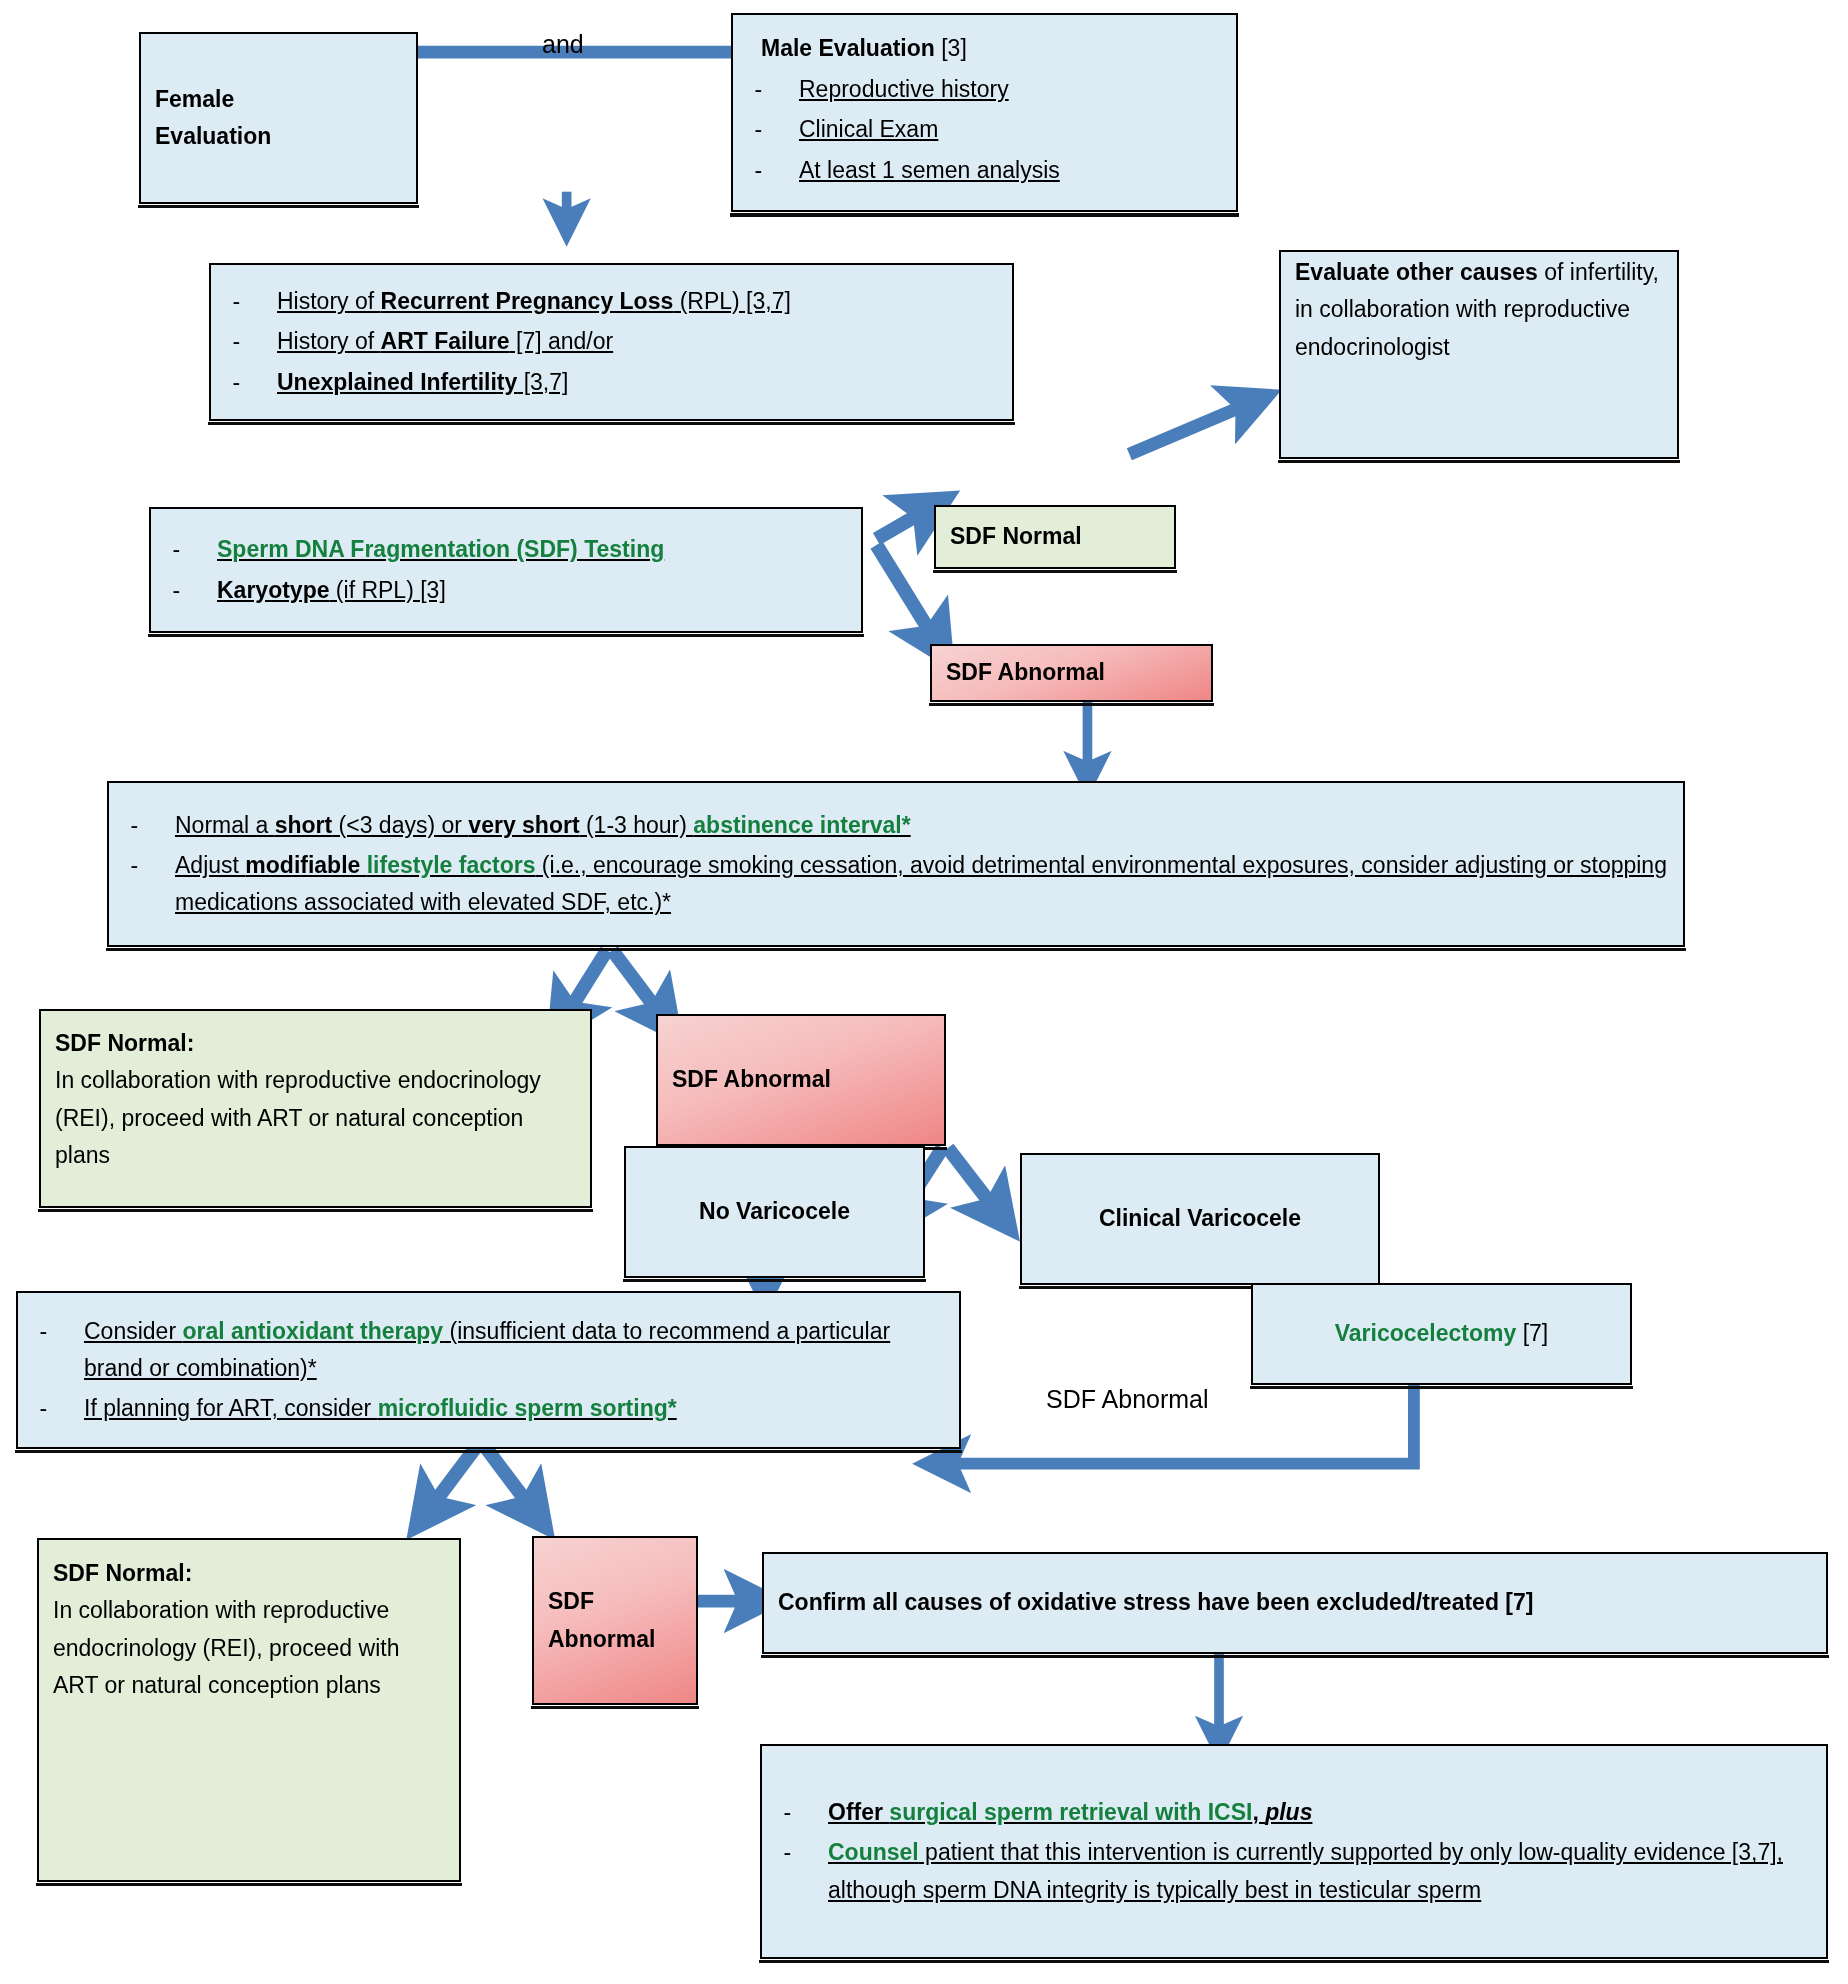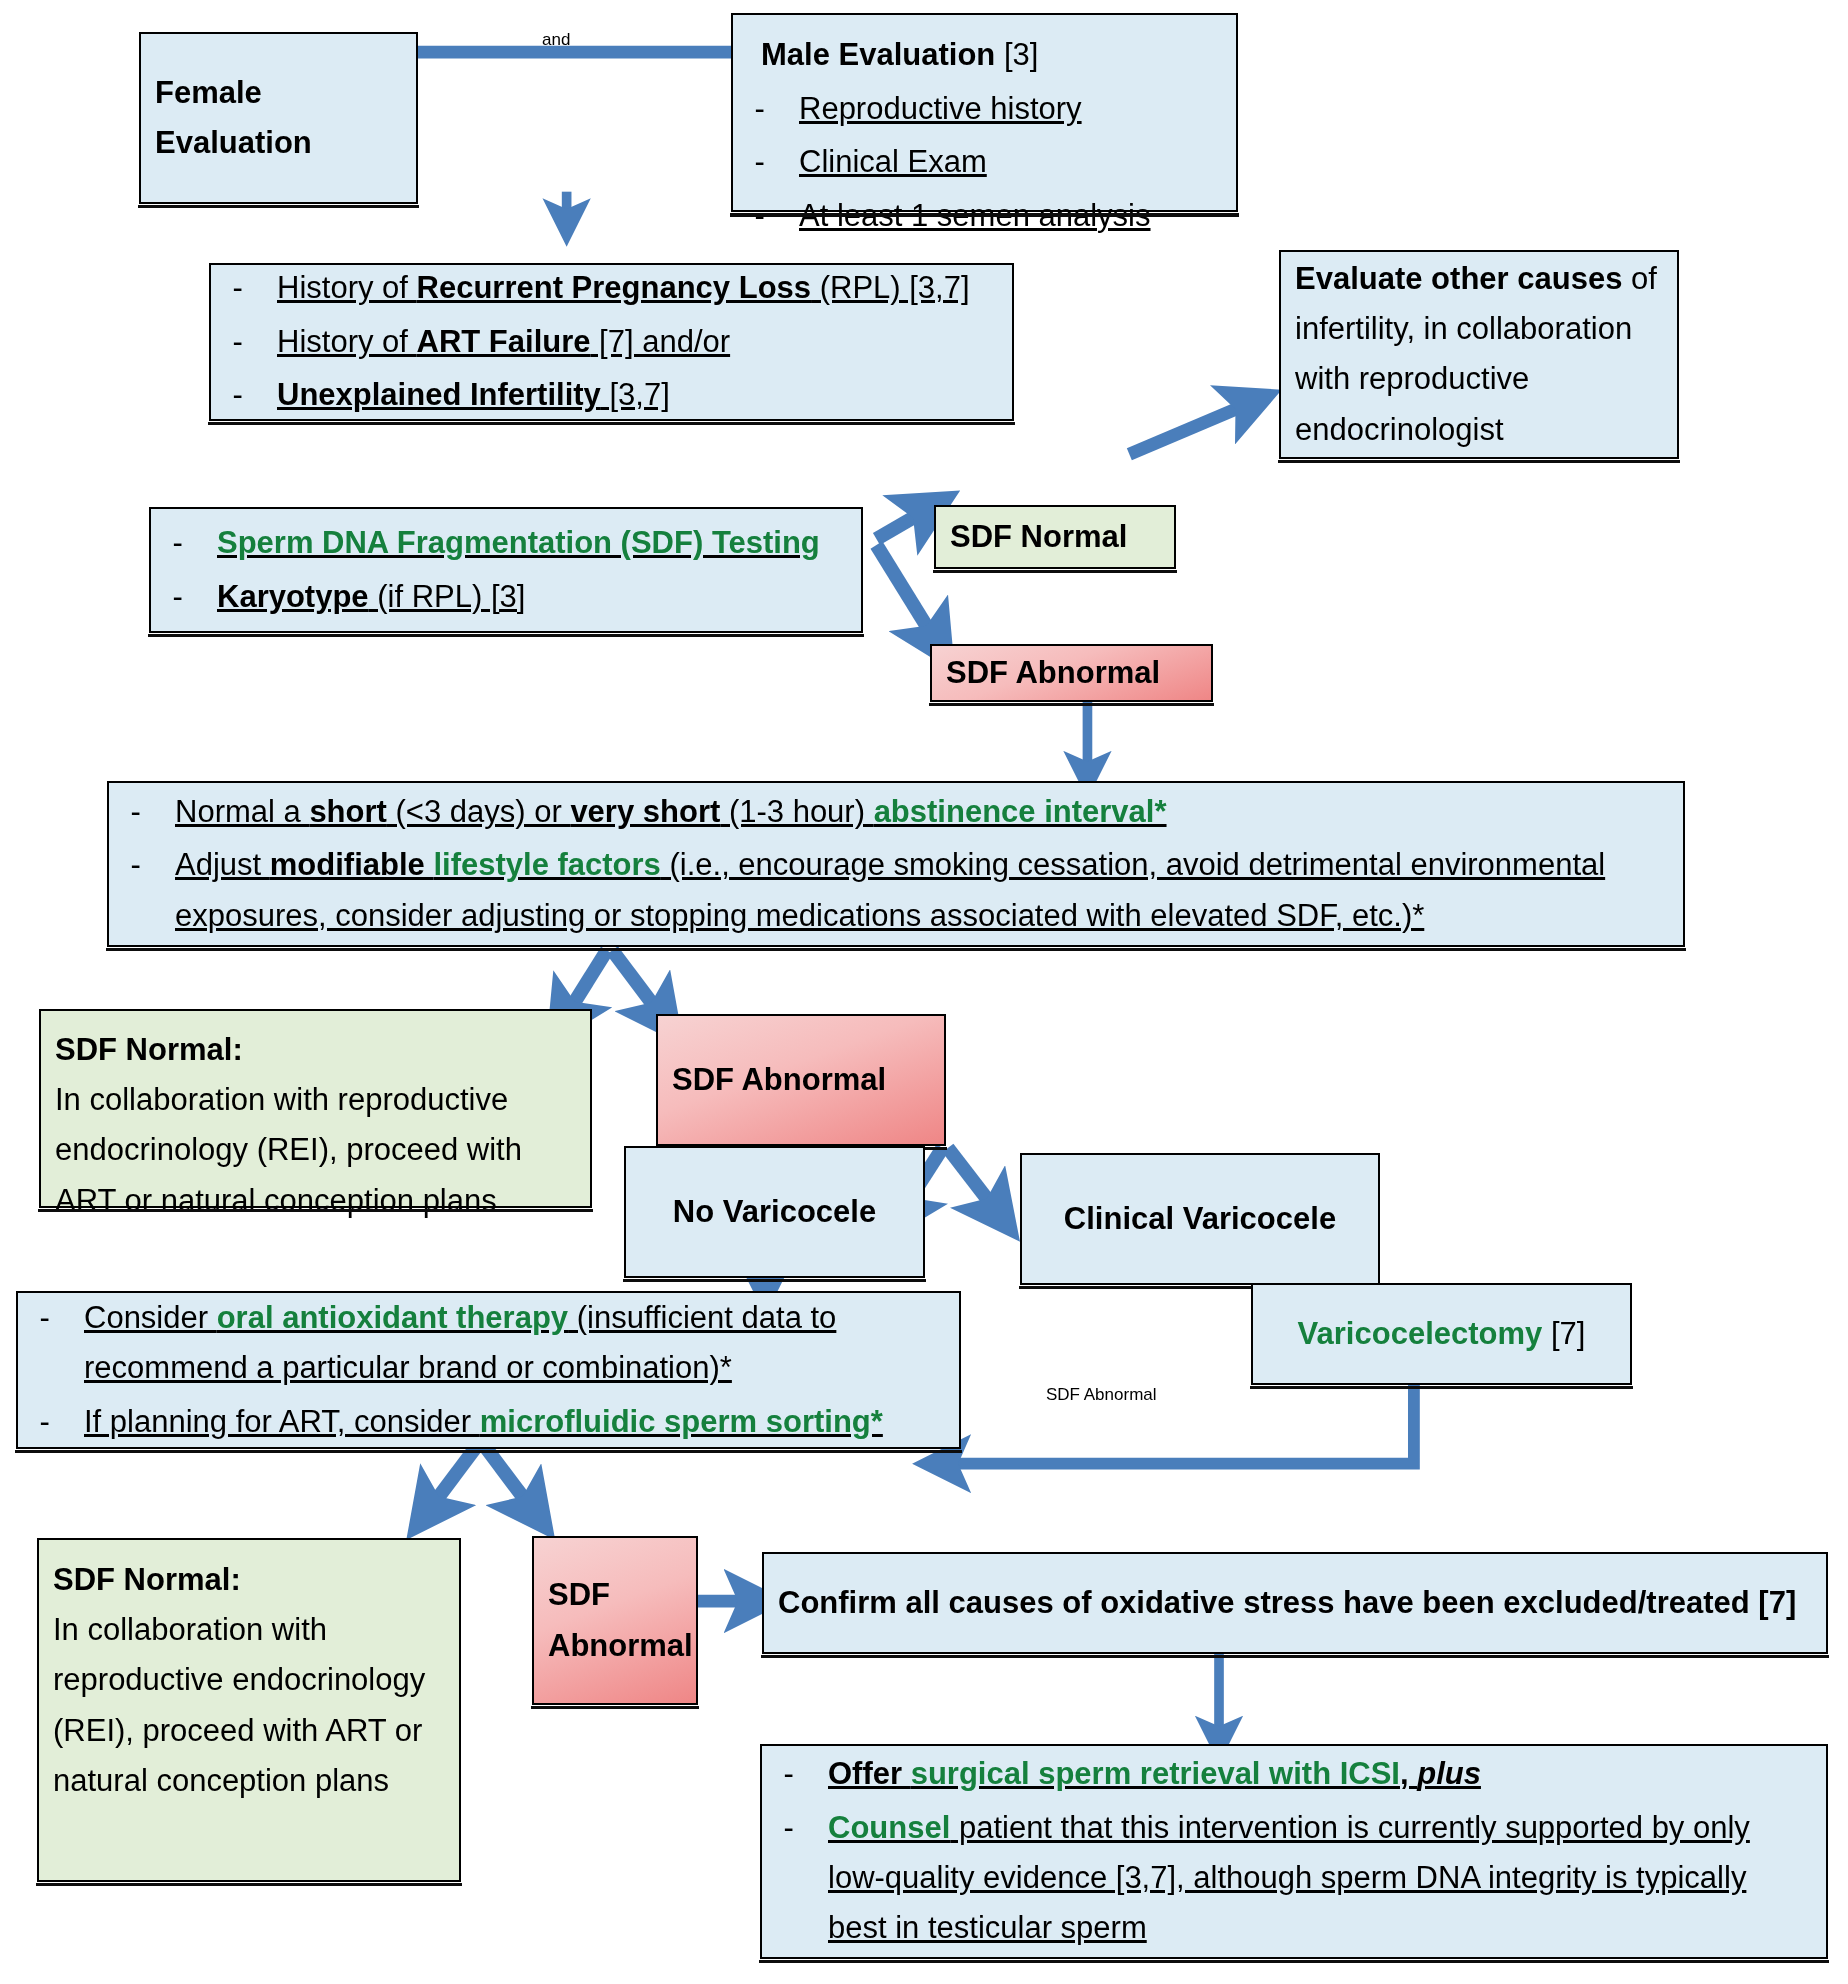--- a/index.html
+++ b/index.html
@@ -10,21 +10,21 @@
   }
   #canvas { position: relative; width: 1849px; height: 1985px; overflow: hidden; }
 
   .node {
     position: absolute;
     border: 2.7px solid #000000;
     box-shadow: 5.4px 5.4px 0 -0.5px rgba(0,0,0,0.0);
     display: flex;
     flex-direction: column;
     justify-content: center;
-    font-size: 31px;
+    font-size: 23px;
     line-height: 1.62;
     color: #000000;
     padding: 9.7px 14px;
   }
   .node.blue   { background: #dcebf4; }
   .node.green  { background: #e2eed8; }
   .node.red    { background: linear-gradient(160deg,#f7d2d2 0%, #f6bcbc 42%, #ef8686 100%); }
   .node.center { align-items: flex-start; }
   .node.mid    { justify-content: center; }
 
@@ -48,21 +48,21 @@
     text-decoration: underline;
   }
   ul.bul li::before {
     content: "-";
     position: absolute;
     left: 7.5px; top: 0;
   }
 
   .line-label {
     position: absolute;
-    font-size: 17px;
+    font-size: 25px;
     color: #000;
     white-space: nowrap;
   }
 
   svg.arrows {
     position: absolute; left: 0; top: 0;
     width: 1849px; height: 1985px;
     pointer-events: none;
   }
 </style>

